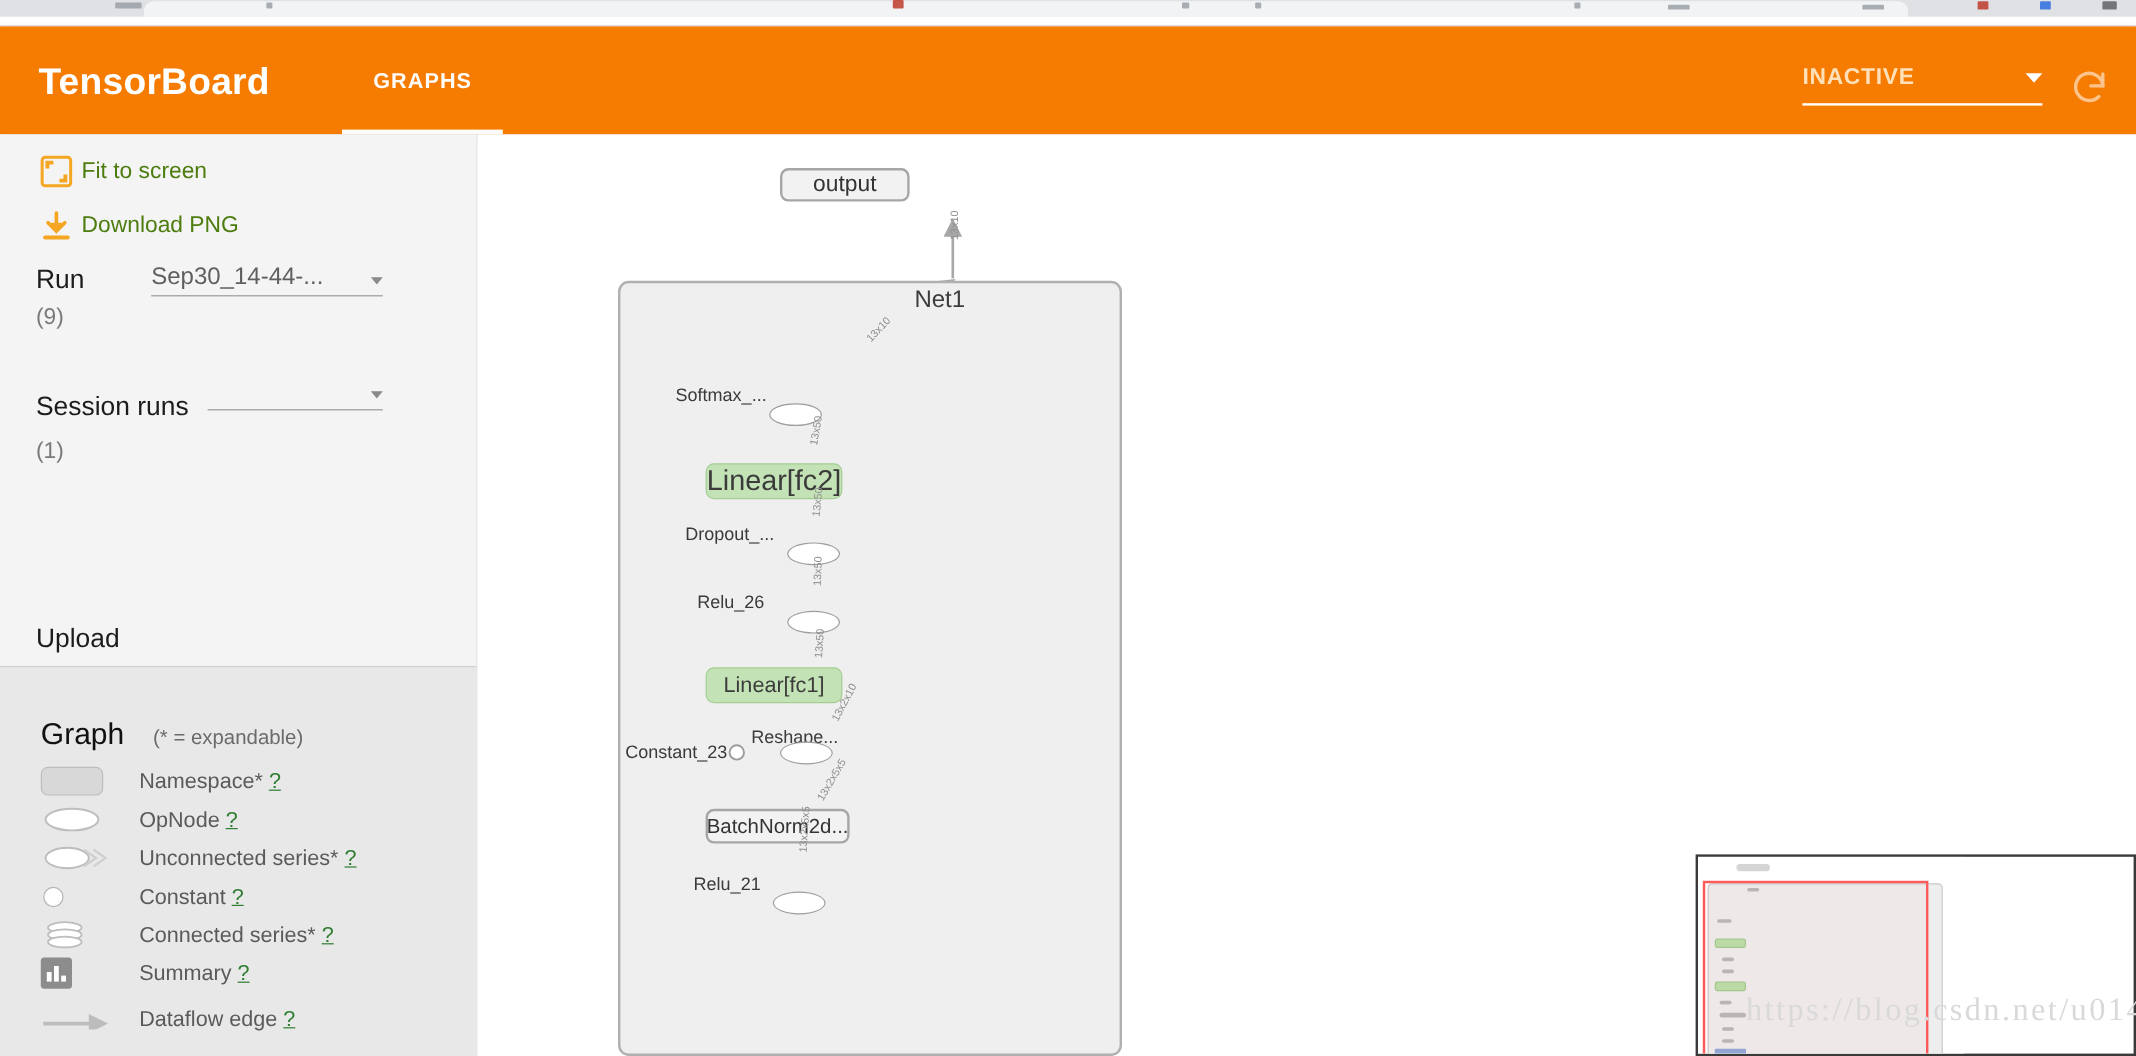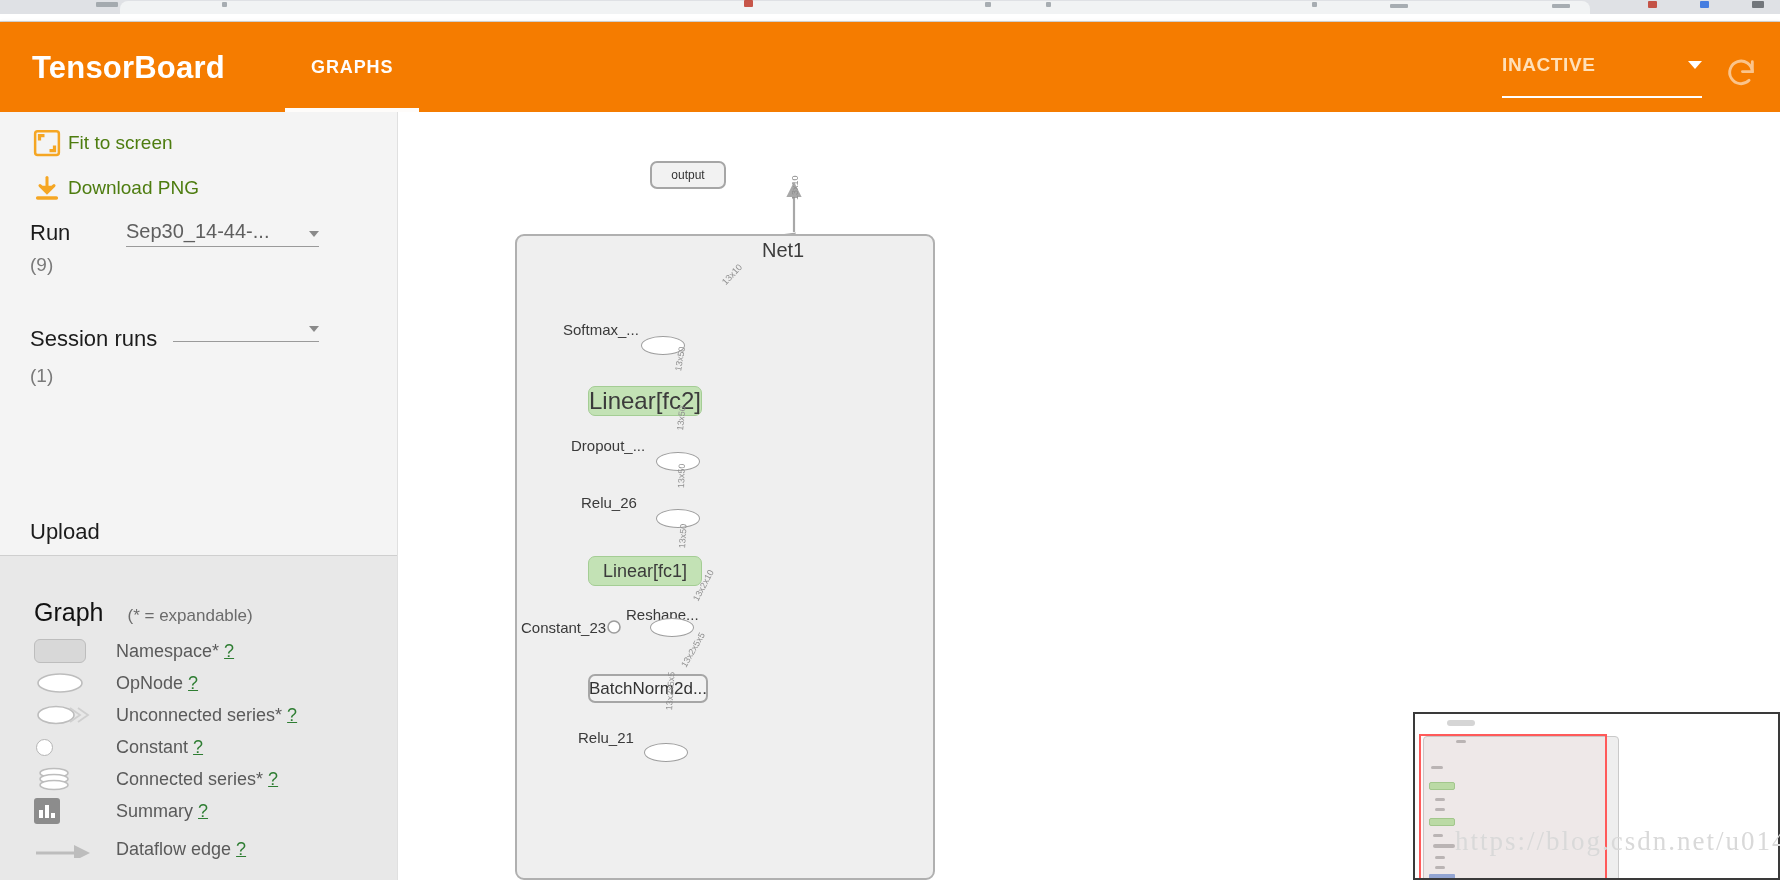--- a/index.html
+++ b/index.html
@@ -47,21 +47,21 @@
     position: relative; display: flex; align-items: center; height: 90px;
     padding: 0 26px; color: #ffffff; font-size: 18px; font-weight: 600;
     letter-spacing: .9px; cursor: pointer; opacity: .98;
   }
   .tab.active::after {
     content: ""; position: absolute; left: 0; right: 0; bottom: 0;
     height: 4px; background: #ffffff;
   }
   .runsel {
     position: absolute; right: 78px; top: 32px; width: 200px;
-    border-bottom: 2px solid #ffffff; padding-bottom: 20px;
+    border-bottom: 2px solid #ffffff; padding-bottom: 10px;
     display: flex; align-items: center; cursor: pointer;
   }
   .runsel-label {
     color: #ffe0b8; font-size: 19px; font-weight: 600; letter-spacing: .6px;
     flex: 1; white-space: nowrap;
   }
   .caret-dn {
     width: 0; height: 0; border-left: 7px solid transparent;
     border-right: 7px solid transparent; border-top: 8px solid #ffffff;
     margin-left: 8px;
@@ -425,21 +425,21 @@
 
       <line x1="228" y1="515" x2="254" y2="515" stroke="#a8a8a8" stroke-width="2" marker-end="url(#ah)"></line>
 
       <line x1="268" y1="570" x2="294" y2="524" stroke="#a8a8a8" stroke-width="3" marker-end="url(#ah)"></line>
 
       <line x1="268" y1="620" x2="268" y2="585" stroke="#a8a8a8" stroke-width="2.6" marker-end="url(#ah)"></line>
 
       <line x1="262" y1="768" x2="268" y2="632" stroke="#a8a8a8" stroke-width="2.6" marker-end="url(#ah)"></line>
     </svg>
 
-    <div class="node-rounded" style="left:252px; top:49px; width:76px; height:28px; font-size:12px;">
+    <div class="node-rounded" style="left:252px; top:28px; width:108px; height:28px; font-size:19px;">
       <span>output</span>
     </div>
 
     <div class="ns-box" style="left:117px; top:122px; width:420px; height:646px;"></div>
     <div class="ns-title" style="left:364px; top:127px;">Net1</div>
 
     <div class="gnode-label" style="left:165px; top:209px;">Softmax_...</div>
     <div class="node-op" style="left:243px; top:224px; width:44px; height:19px;"></div>
 
     <div class="node-green" style="left:190px; top:274px; width:114px; height:30px; font-size:24px;">

